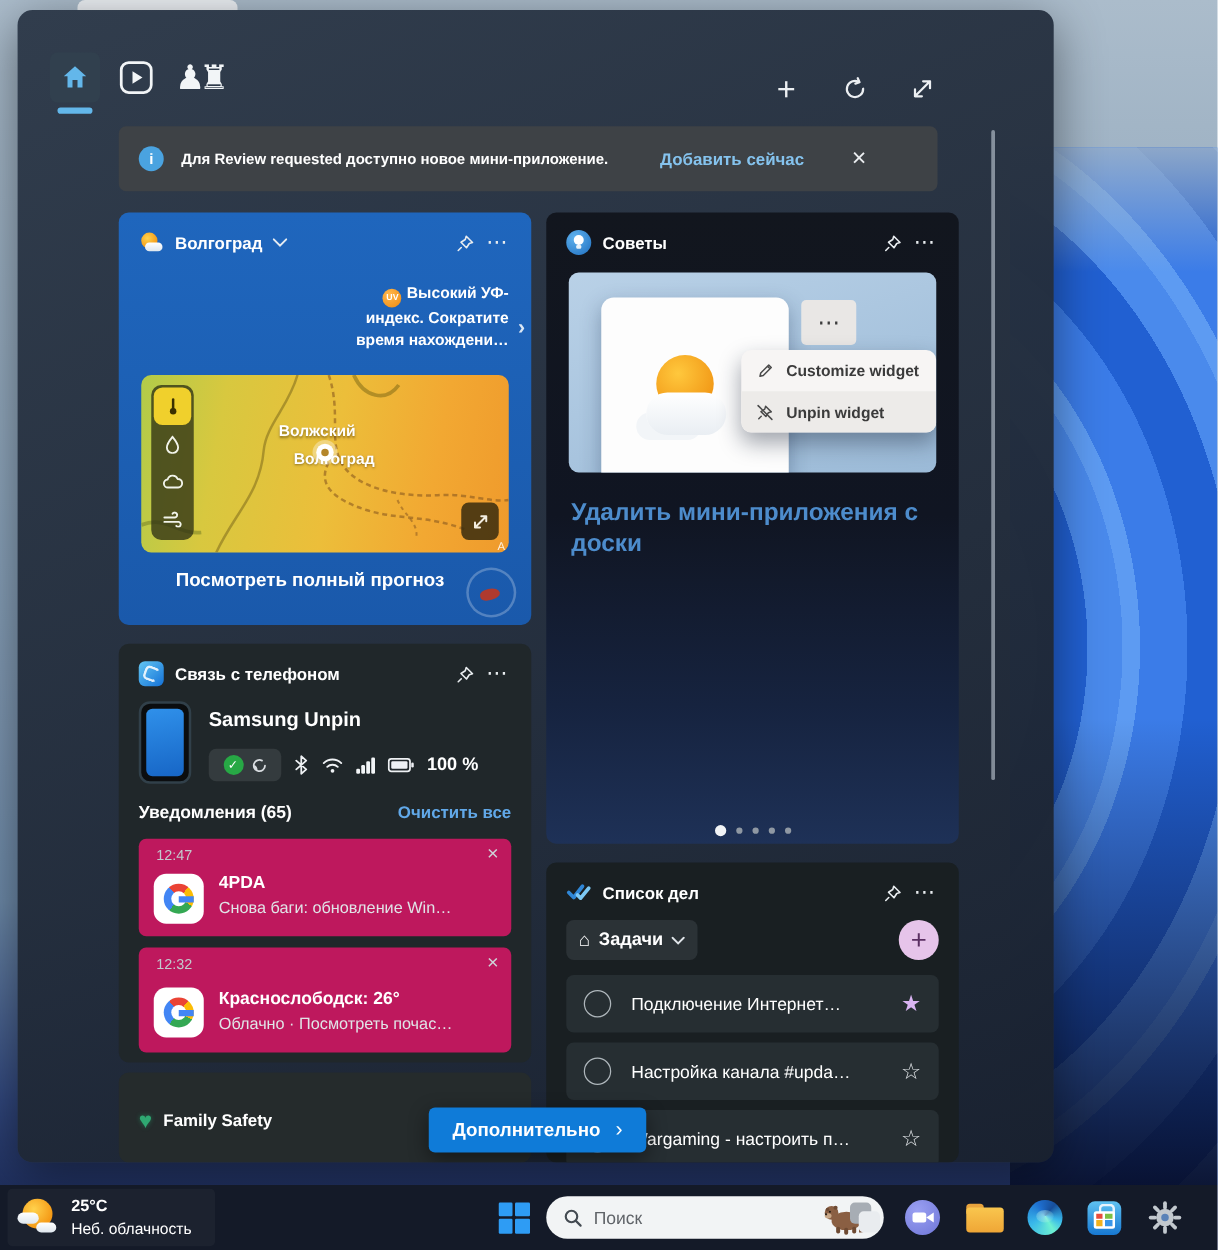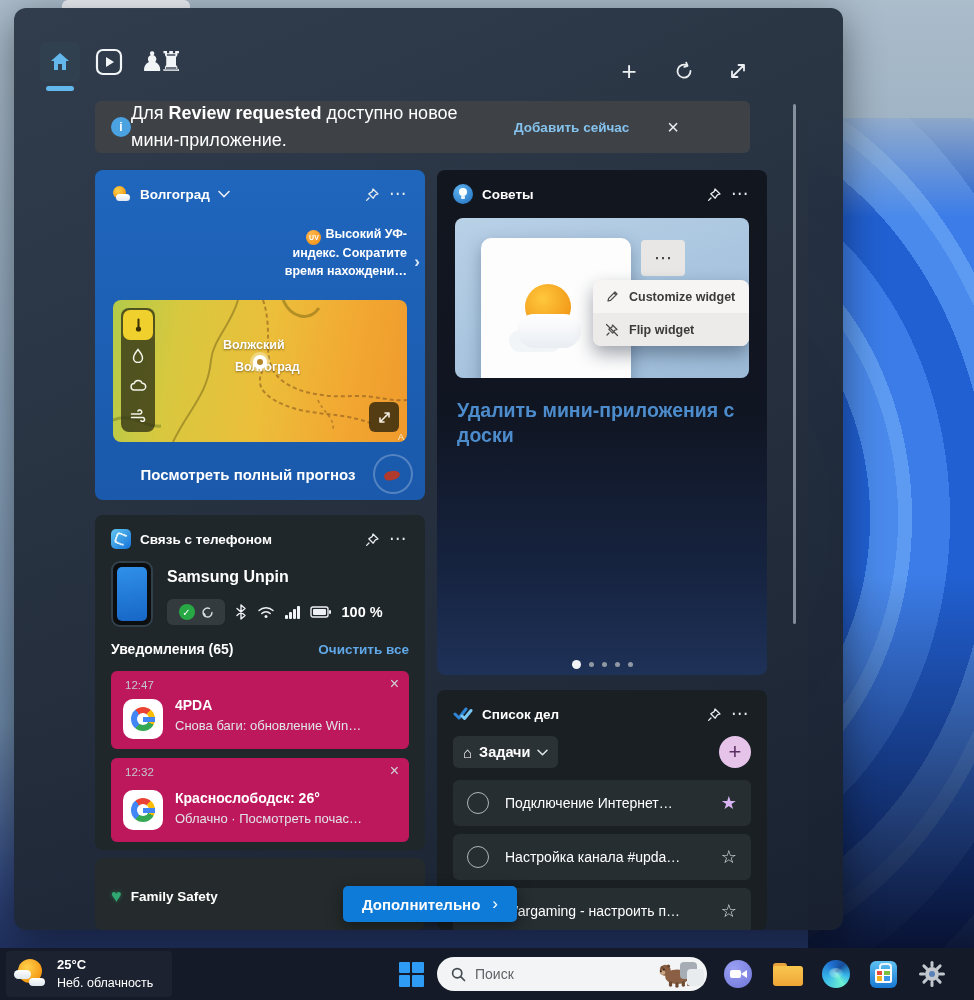--- a/index.html
+++ b/index.html
@@ -40,21 +40,21 @@
   .topbtn { position:absolute; top:47px; width:32px; height:32px; display:flex;
     align-items:center; justify-content:center; color:#eceff2; }
   .topbtn.add { left:599px; font-size:26px; font-weight:300; }
   .topbtn.refresh { left:654px; } .topbtn.expand { left:708px; }
 
   
   .banner { position:absolute; left:81px; top:93px; width:655px; height:52px;
     background:#3e4246; border-radius:6px; display:flex; align-items:center; padding:0 16px; }
   .info-ic { width:20px; height:20px; border-radius:50%; background:#4aa3e0; color:#fff;
     font-size:12px; font-weight:700; display:flex; align-items:center; justify-content:center; flex:0 0 auto; }
-  .banner-text { width:375px; font-size:18px; font-weight:400; line-height:1.5; }
+  .banner-text { width:375px; margin-left:14px; font-size:12px; font-weight:700; line-height:1.5; }
   .banner-link { margin-left:8px; color:#85c3ee; font-size:13.5px; font-weight:600; cursor:pointer; }
   .banner-close { margin-left:38px; font-size:20px; color:#eceff2; cursor:pointer; }
 
   .widget { position:absolute; border-radius:8px; overflow:hidden; }
   .whead { position:absolute; left:16px; right:14px; top:12px; height:24px;
     display:flex; align-items:center; }
   .whead .wtitle { font-size:13.5px; font-weight:600; margin-left:9px; }
   .whead .spacer { flex:1; }
   .whead .hbtn { width:26px; height:22px; display:flex; align-items:center; justify-content:center; color:#e8ecef; }
   .dots-glyph { font-size:17px; letter-spacing:1px; line-height:10px; }
@@ -83,21 +83,21 @@
     background:#fff; box-shadow:0 0 0 3px rgba(255,255,255,.35); }
   .map-marker::after { content:""; position:absolute; inset:4px; border-radius:50%; background:#b4862a; }
   .map-toolbar { position:absolute; left:8px; top:8px; width:34px; padding:2px;
     background:rgba(48,50,20,.78); border-radius:8px; display:flex; flex-direction:column; }
   .map-tool { width:30px; height:30px; border-radius:7px; display:flex; align-items:center;
     justify-content:center; color:#f2f4ea; }
   .map-tool.active { background:#f0d02c; color:#3a3000; }
   .map-expand { position:absolute; right:8px; bottom:10px; width:30px; height:30px;
     background:rgba(56,44,14,.85); border-radius:6px; display:flex; align-items:center; justify-content:center; }
   .map-watermark { position:absolute; right:3px; bottom:0px; font-size:9px; color:#fff; opacity:.85; }
-  .w-footer { position:absolute; left:0; right:0; top:286px; display:flex; align-items:center; }
+  .w-footer { position:absolute; left:0; right:0; top:286px; display:flex; }
   .w-footer .flink { flex:1; text-align:center; font-size:15px; font-weight:600; padding-left:26px; }
   .w-avatar { width:36px; height:36px; margin-right:14px; border-radius:50%;
     background:radial-gradient(circle at 35% 30%,#2c5astrong,#1b3a6e), radial-gradient(circle at 40% 35%,#2c5a96,#16345e);
     position:relative; flex:0 0 auto; box-shadow:0 0 0 2px rgba(255,255,255,.25); }
   .w-avatar::after { content:""; position:absolute; left:9px; top:15px; width:16px; height:9px;
     border-radius:50% 60% 55% 45%; background:#b03a2e; transform:rotate(-12deg); }
 
   
   .tips { left:423px; top:162px; width:330px; height:505px;
     background:linear-gradient(180deg,#12161e 0%,#101522 48%,#16233f 78%,#1e3157 100%); }
@@ -390,21 +390,21 @@
           <span>Customize widget</span>
         </div>
         <div class="menu-item">
           <span class="menu-ic">
             <svg width="14" height="14" viewBox="0 0 14 14">
               <path d="M7.5 2 L12 6.5 L9.7 7.2 L7.7 10.2 L3.8 6.3 L6.8 4.3 Z" fill="none" stroke="#4a4a4a" stroke-width="1.2" stroke-linejoin="round"></path>
               <line x1="4" y1="10" x2="2" y2="12" stroke="#4a4a4a" stroke-width="1.2" stroke-linecap="round"></line>
               <line x1="1.5" y1="1.5" x2="12.5" y2="12.5" stroke="#4a4a4a" stroke-width="1.2" stroke-linecap="round"></line>
             </svg>
           </span>
-          <span>Flip widget</span>
+          <span>Unpin widget</span>
         </div>
       </div>
     </div>
 
     <div class="tips-headline">Удалить мини-приложения с доски</div>
 
     <div class="pager">
       <span class="dot active"></span>
       <span class="dot"></span>
       <span class="dot"></span>

